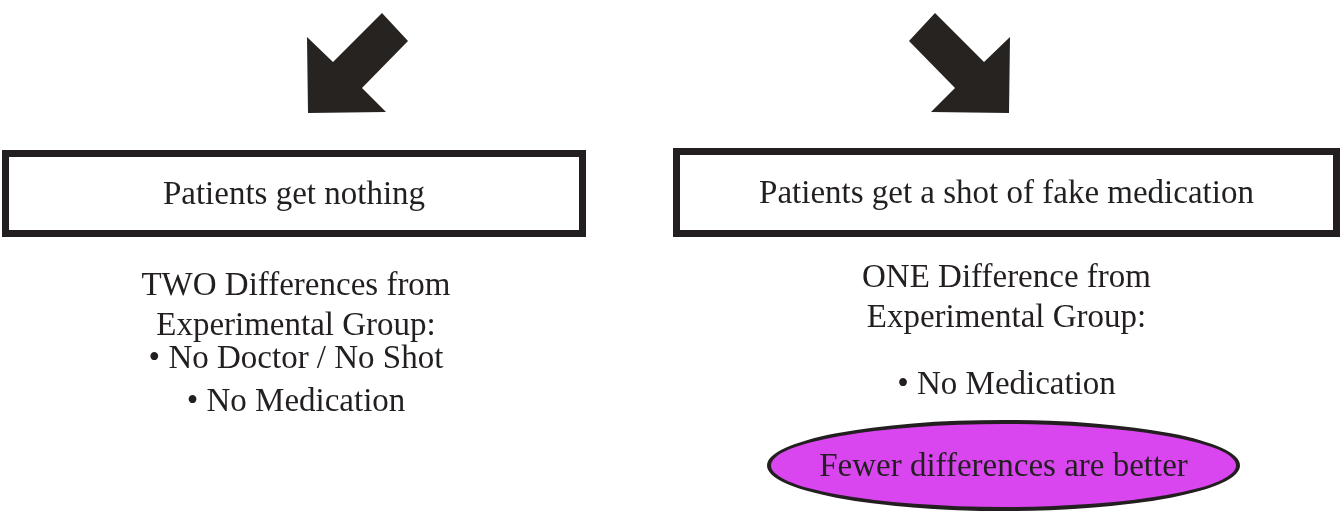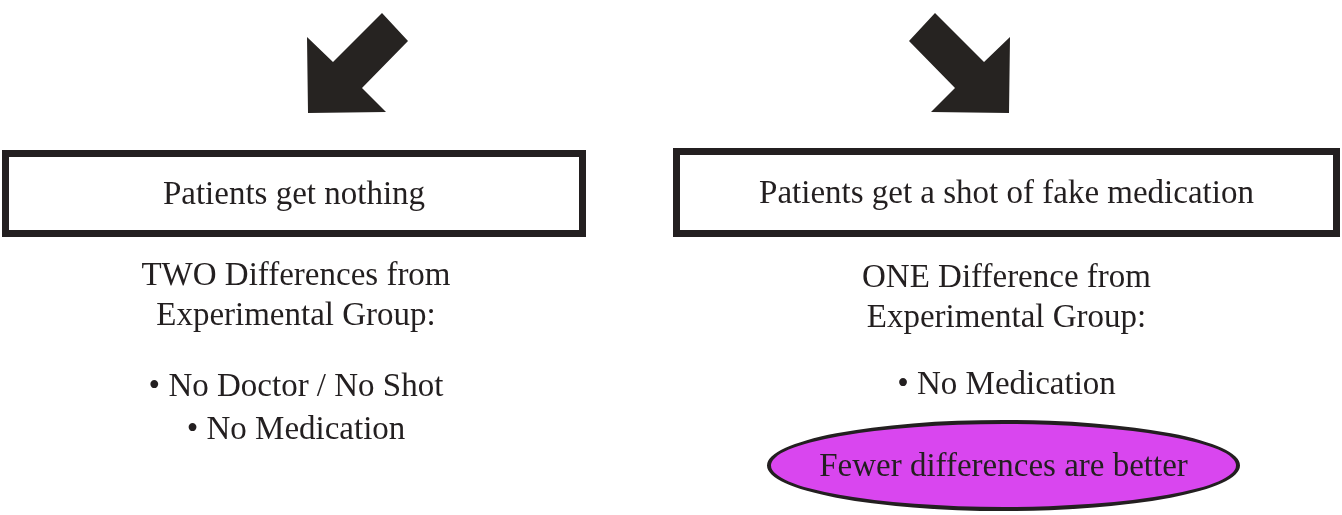--- a/index.html
+++ b/index.html
@@ -41,31 +41,31 @@
   .box-left  { left: 2px;   top: 150px; width: 584px; height: 87px; }
   .box-right { left: 673px; top: 148px; width: 667px; height: 89px; }
 
   .heading {
     position: absolute;
     text-align: center;
     font-size: 33px;
     line-height: 40px;
     white-space: nowrap;
   }
-  .heading-left  { left: 0px;   top: 254px; width: 592px; }
+  .heading-left  { left: 0px;   top: 264px; width: 592px; }
   .heading-right { left: 673px; top: 256px; width: 667px; }
 
   .bullets {
     position: absolute;
     text-align: center;
     font-size: 33px;
     line-height: 43px;
     white-space: nowrap;
   }
-  .bullets-left  { left: 0px;   top: 364px; width: 592px; }
+  .bullets-left  { left: 0px;   top: 336px; width: 592px; }
   .bullets-right { left: 673px; top: 362px; width: 667px; }
 
   .callout-ellipse {
     position: absolute;
     left: 767px;
     top: 420px;
     width: 473px;
     height: 91px;
     box-sizing: border-box;
     border: 4px solid #231f20;

